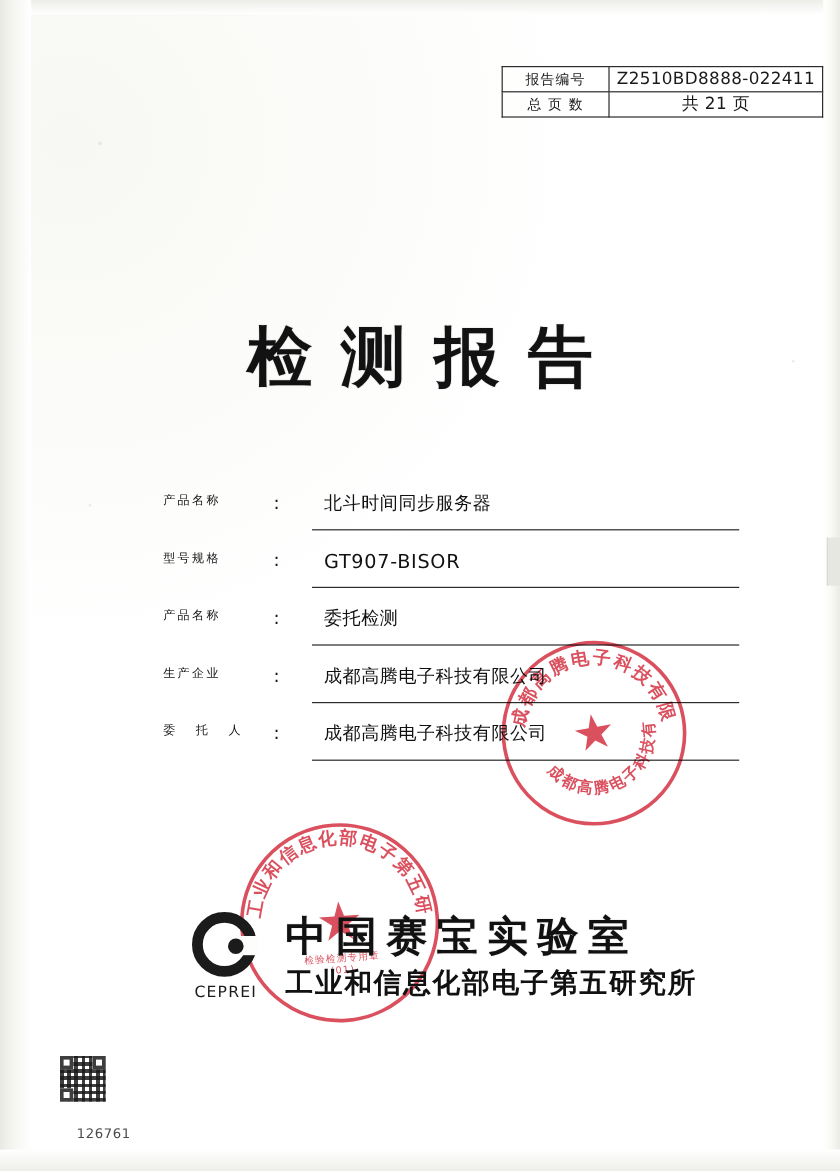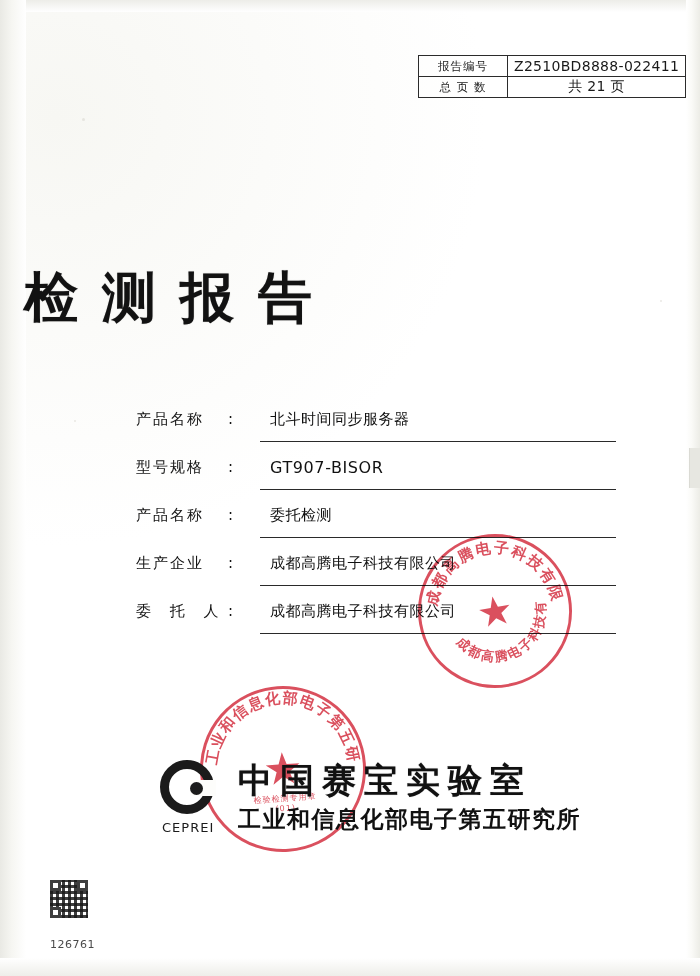--- a/index.html
+++ b/index.html
@@ -51,39 +51,39 @@
     vertical-align:middle;
     letter-spacing:1px;
     white-space:nowrap;
   }
   .hdr-table td.lbl{width:72px;padding:0 8px;}
   .hdr-table td.val{width:140px;padding:0 6px;font-size:14px;letter-spacing:.3px;}
 
   
   .title{
     position:absolute;left:0;top:262px;width:700px;
-    text-align:left;
+    text-align:center;
     font-family:"DejaVu Sans","Liberation Sans",sans-serif;
     font-weight:700;
     font-size:54px;
     letter-spacing:24px;
     color:#121212;
     text-indent:24px;
     text-shadow:0 0 1px rgba(0,0,0,.35);
   }
 
   
   .fields{position:absolute;left:136px;top:404px;width:480px;}
   .field{
     position:relative;
     height:48px;
   }
   .field .flabel{
     position:absolute;left:0;top:6px;
-    font-size:15px;
+    font-size:10px;
     color:#141414;
     letter-spacing:2px;
     white-space:nowrap;
   }
   .field .flabel.sp{letter-spacing:7px;}
   .field .fcolon{
     position:absolute;left:92px;top:6px;font-size:15px;color:#141414;
   }
   .field .fvalue{
     position:absolute;left:134px;top:6px;
@@ -185,21 +185,21 @@
     opacity:.9;
   }
   .qr .q1,.qr .q2,.qr .q3{
     position:absolute;width:11px;height:11px;border:3px solid #2a2a2a;background:#fff;
     box-sizing:border-box;
   }
   .qr .q1{left:0;top:0;}
   .qr .q2{right:0;top:0;}
   .qr .q3{left:0;bottom:0;}
   .docnum{
-    position:absolute;left:50px;top:938px;
+    position:absolute;left:64px;top:938px;
     font-size:11px;color:#4a4a4a;letter-spacing:.5px;
   }
   .corner-cut{
     position:absolute;right:0;top:448px;width:10px;height:40px;
     background:#e7e7e1;
     border-left:1px solid #dadad4;
   }
 </style>
 </head>
 <body>

